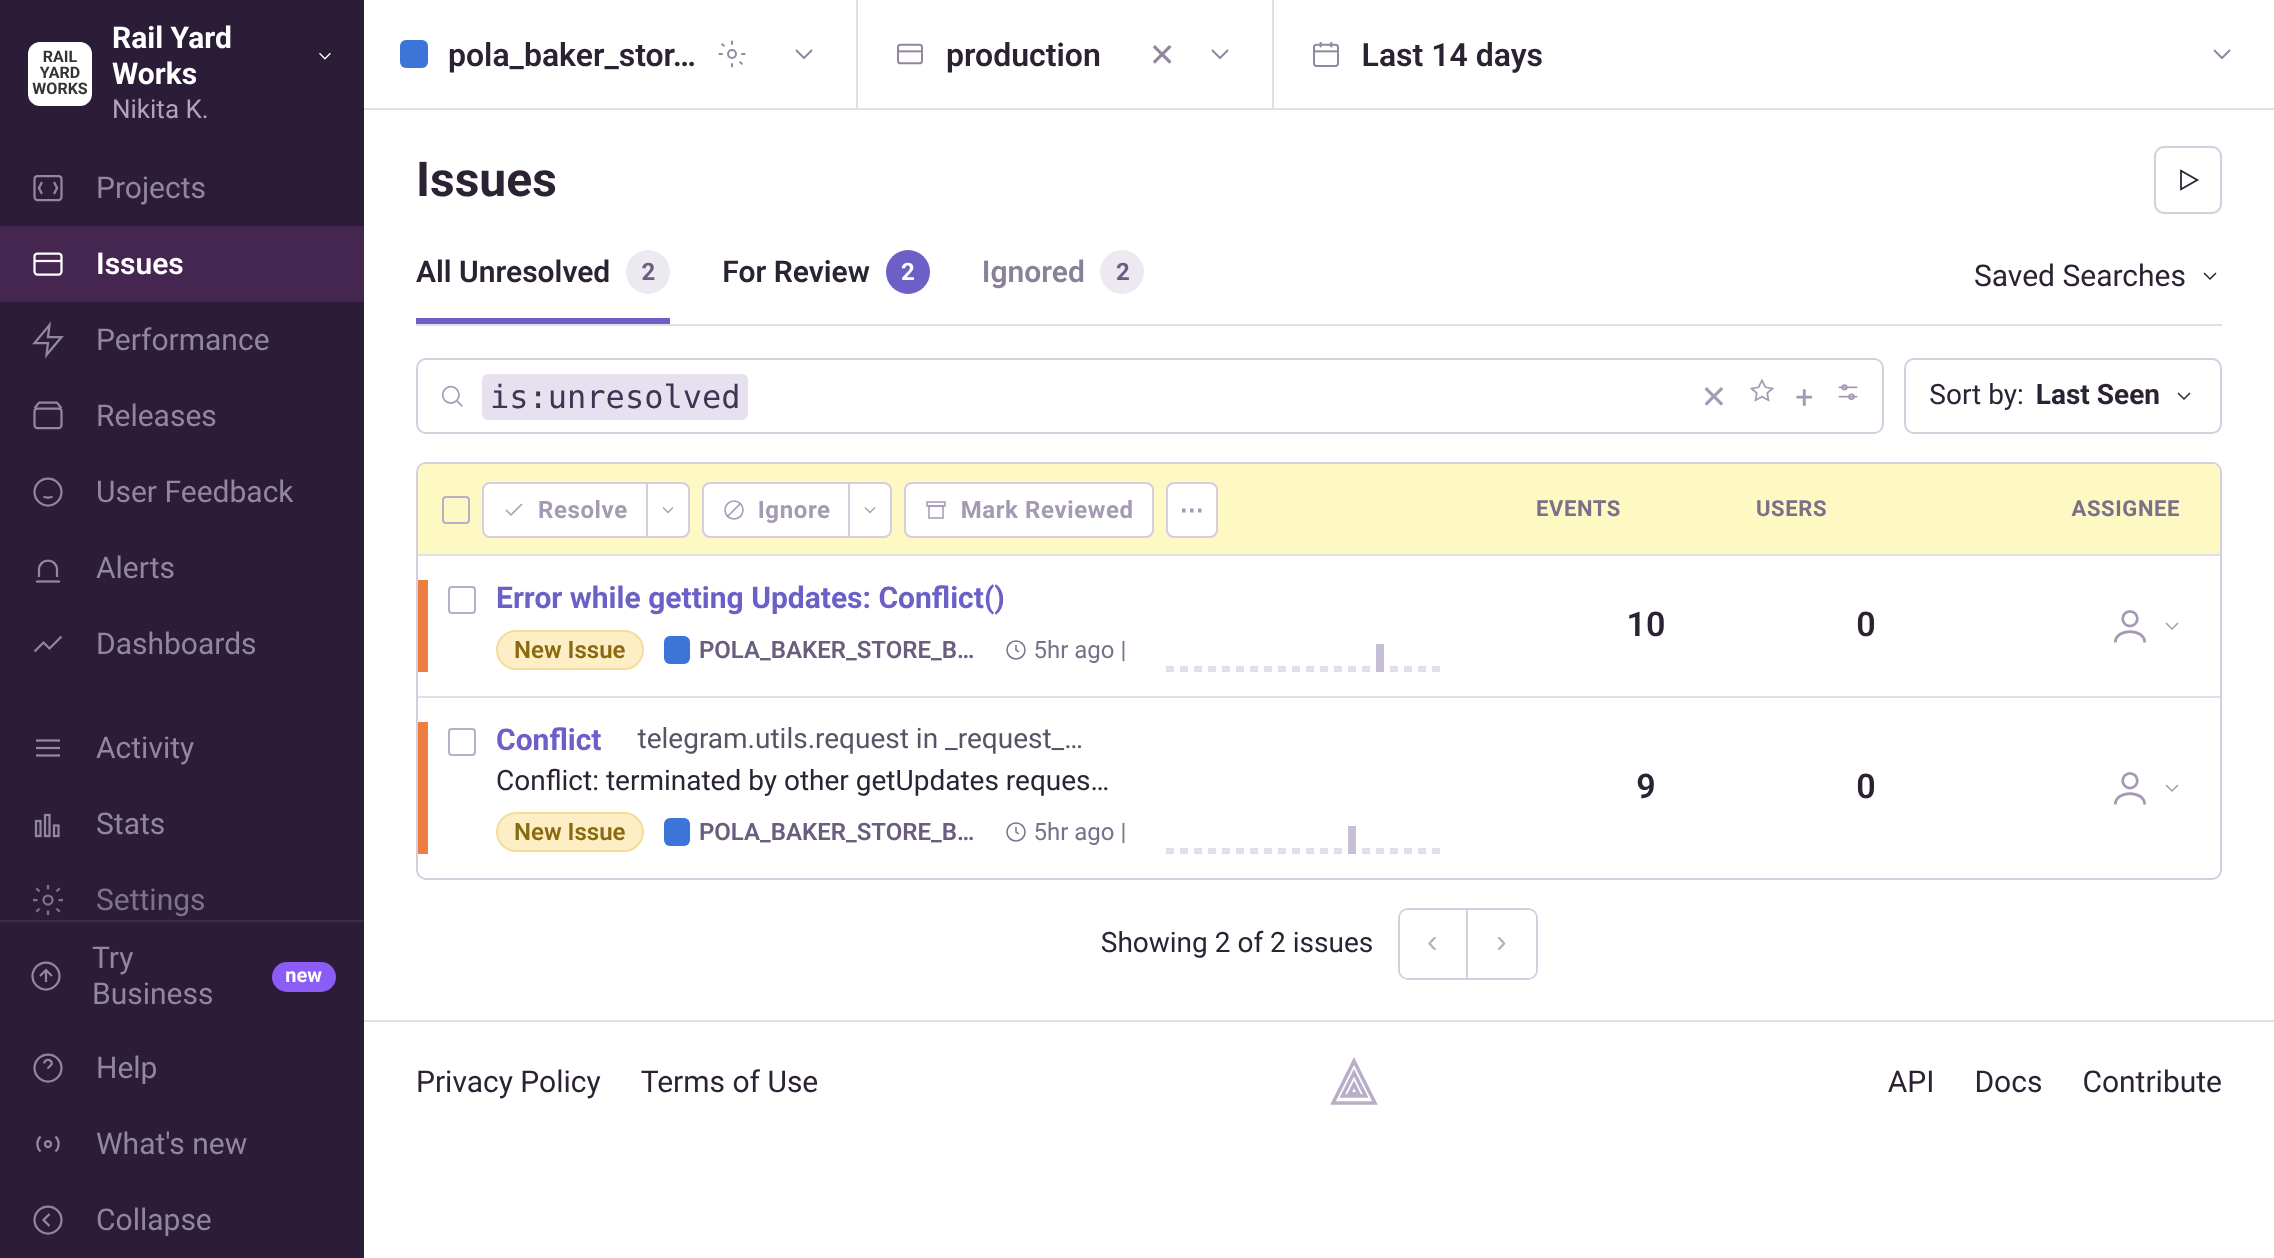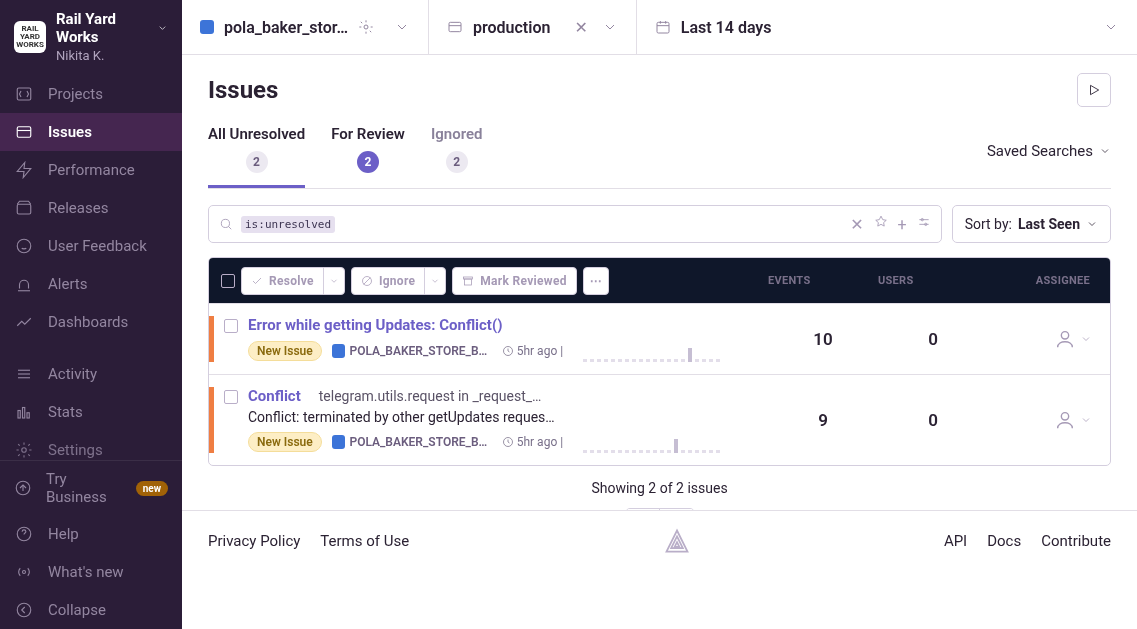--- a/index.html
+++ b/index.html
@@ -9,52 +9,52 @@
 .org-avatar { width: 32px; height: 32px; border-radius: 6px; background: #fff; display: flex; align-items: center; justify-content: center; font-size: 8px; color: #333; font-weight: 700; text-align:center; line-height:1; }
 .org-meta { flex:1; }
 .org-name { color: #fff; font-weight: 700; font-size: 15px; display:flex; align-items:center; gap:4px;}
 .org-user { color: #b0a3bd; font-size: 13px; margin-top:2px;}
 .sb-nav { flex:1; overflow:hidden; }
 .sb-item { display:flex; align-items:center; gap: 14px; padding: 9px 14px; font-size: 15px; cursor:pointer; }
 .sb-item.active { background: #452650; color:#fff; font-weight:600; }
 .sb-item .icon { width:20px; height:20px; display:flex; align-items:center; justify-content:center; }
 .sb-spacer { height: 14px; }
 .sb-footer { border-top: 1px solid rgba(255,255,255,.08); }
-.badge-new { background:#a16207; color:#fff; font-size:10px; font-weight:700; padding:2px 7px 2px 7px; border-radius:10px; margin-left:6px; }
+.badge-new { background:#8b5cf6; color:#fff; font-size:10px; font-weight:700; padding:2px 7px 2px 7px; border-radius:10px; margin-left:6px; }
 svg { stroke: currentColor; fill: none; stroke-width: 1.5; }
 
 .main { flex:1; display:flex; flex-direction:column; height:571px; overflow:hidden; }
 .topbar { display:flex; align-items:center; border-bottom:1px solid #e2dee6; height:55px; }
 .tb-seg { display:flex; align-items:center; padding:0 18px; gap:10px; height:100%; font-size:16px; color:#2b2233;}
 .tb-sep { width:1px; height:55px; background:#e2dee6; }
 .tb-seg .lbl { font-weight:600; max-width: 170px; white-space:nowrap; overflow:hidden; text-overflow:ellipsis;}
 .tb-icon { color:#9386a0; }
 .tb-x { color:#9386a0; font-weight:400; padding:0 4px;}
 
 .page { padding: 18px 26px 10px 26px; flex:1; overflow:auto; }
 .page-title { font-size: 24px; font-weight:700; margin-bottom: 18px; display:flex; align-items:center; justify-content:space-between;}
 .play-btn { width:34px; height:34px; border:1px solid #d4cede; border-radius:5px; display:flex; align-items:center; justify-content:center; color:#2b2233; }
 
 .tabs { display:flex; gap: 26px; border-bottom:1px solid #e2dee6; align-items:center; padding-bottom:0; }
-.tab { display:flex; align-items:center; gap:8px; padding: 0 0 12px 0; font-size:15px; font-weight:600; color:#2b2233; border-bottom:3px solid transparent; cursor:pointer;flex-direction:column;}
+.tab { display:flex; align-items:center; gap:8px; padding: 0 0 12px 0; font-size:15px; font-weight:600; color:#2b2233; border-bottom:3px solid transparent; cursor:pointer;}
 .tab.active { border-bottom-color:#6c5fc7; }
 .tab.muted { color:#89819a; }
 .count-badge { min-width:22px; height:22px; border-radius:11px; background:#ece9f1; color:#6b5d7e; font-size:12px; font-weight:700; display:flex; align-items:center; justify-content:center; padding:0 6px;}
 .count-badge.purple { background:#6c5fc7; color:#fff; }
 .saved-search { margin-left:auto; padding-bottom:12px; font-size:15px; display:flex; align-items:center; gap:6px; color:#2b2233;}
 
 .toolbar-row { display:flex; gap:10px; margin-top:16px; }
 .search-box { flex:1; border:1px solid #d4cede; border-radius:5px; display:flex; align-items:center; padding:0 10px; height:38px; gap:8px; }
-.search-box .q { font-family: ui-monospace, Menlo, Consolas, monospace; font-size:11px; background:#e6e0ef; padding:2px 4px; border-radius:3px; color:#3d3552;}
+.search-box .q { font-family: ui-monospace, Menlo, Consolas, monospace; font-size:16px; background:#e6e0ef; padding:2px 4px; border-radius:3px; color:#3d3552;}
 .search-actions { margin-left:auto; display:flex; gap:10px; color:#a599b5;}
 .sort-box { border:1px solid #d4cede; border-radius:5px; height:38px; display:flex; align-items:center; padding:0 12px; font-size:14px; gap:6px;}
 .sort-box b { font-weight:700; }
 
 .issues-table { border:1px solid #d4cede; border-radius:5px; margin-top:14px; overflow:hidden;}
-.it-head { height:46px; border-bottom:1px solid #e2dee6; background:#0f172a; display:flex; align-items:center; padding:0 12px; font-size:11px; letter-spacing:.3px; font-weight:700; color:#79708a;}
+.it-head { height:46px; border-bottom:1px solid #e2dee6; background:#fef9c3; display:flex; align-items:center; padding:0 12px; font-size:11px; letter-spacing:.3px; font-weight:700; color:#79708a;}
 .it-head .left { display:flex; align-items:center; gap:6px; }
 .mini-btn { border:1px solid #d4cede; border-radius:4px; height:28px; display:flex; align-items:center; gap:6px; padding:0 9px; font-size:12px; color:#a599b5; background:#fff;}
 .mini-split { border-left:1px solid #d4cede; width:22px; justify-content:center; padding:0;}
 .btn-group { display:flex; }
 .btn-group .mini-btn:not(:first-child){ border-top-left-radius:0; border-bottom-left-radius:0; margin-left:-1px;}
 .btn-group .mini-btn:not(:last-child){ border-top-right-radius:0; border-bottom-right-radius:0;}
 .it-head .cols { margin-left:auto; display:flex; }
 .col-num { width:110px; text-align:left; }
 .col-ass { width:110px; text-align:right; padding-right:8px;}
 .checkbox { width:14px; height:14px; border:1.5px solid #b9aec8; border-radius:2px; }
@@ -73,21 +73,21 @@
 .proj-chip .pn { overflow:hidden; text-overflow:ellipsis; white-space:nowrap; font-weight:600; color:#6b5d7e;}
 .proj-icon-sm{ width:14px; height:14px; border-radius:3px; background:#3c74d8; display:inline-block;}
 .row-stats { display:flex; align-items:center; }
 .stat { width:110px; text-align:center; font-size:17px; font-weight:600; color:#2b2233;}
 .assignee { width:110px; display:flex; justify-content:flex-end; align-items:center; gap:4px; color:#a599b5; padding-right:6px;}
 .spark { width:170px; height:22px; display:flex; align-items:flex-end; gap:3px; margin-left:10px; opacity:.5;}
 .spark i { display:block; width:4px; background:#c7bed6; height:3px;}
 .spark i.big { height:14px; background:#8e7fa8;}
 .first-line{ display:flex; align-items:center; gap:10px;}
 
-.pager-row { display:flex; align-items:center; justify-content:space-between; gap:12px; margin-top:14px; font-size:14px; color:#2b2233;flex-direction:column;}
+.pager-row { display:flex; align-items:center; justify-content:center; gap:12px; margin-top:14px; font-size:14px; color:#2b2233;}
 .pager { display:flex; border:1px solid #d4cede; border-radius:5px; overflow:hidden;}
 .pager button { width:34px; height:34px; background:#fff; border:none; border-right:1px solid #d4cede; color:#b9aec8; cursor:pointer; font-size:16px;}
 .pager button:last-child{border-right:none;}
 
 .footer { border-top:1px solid #e2dee6; padding: 16px 26px; display:flex; align-items:center; font-size:15px; color:#2b2233;}
 .footer .left, .footer .right { display:flex; gap:20px;}
 .footer .center { flex:1; display:flex; justify-content:center; color:#b9aec8;}
 .footer a { color:#2b2233; text-decoration:none;}
 </style>
 </head>

